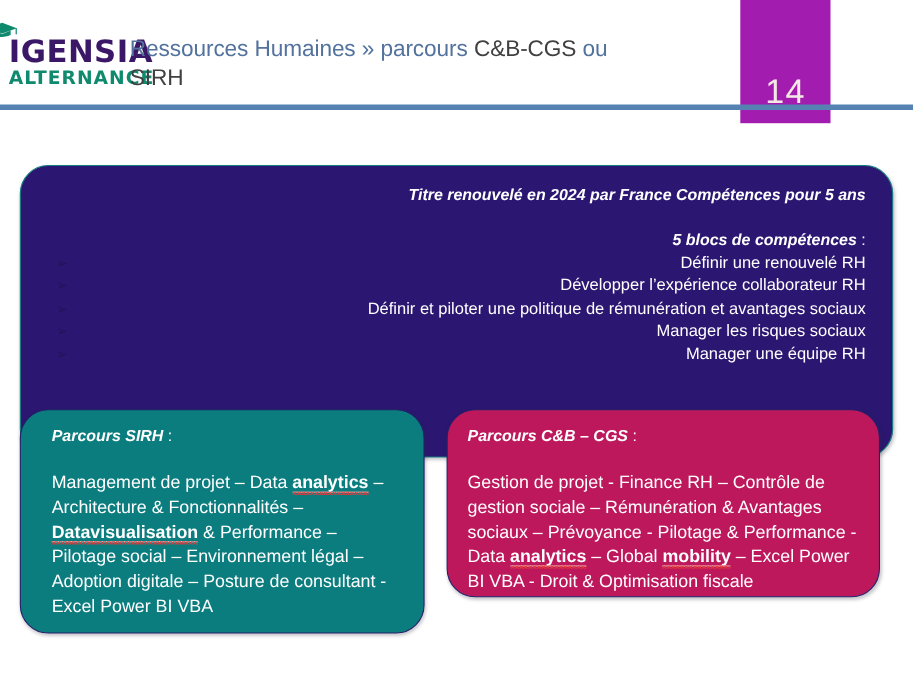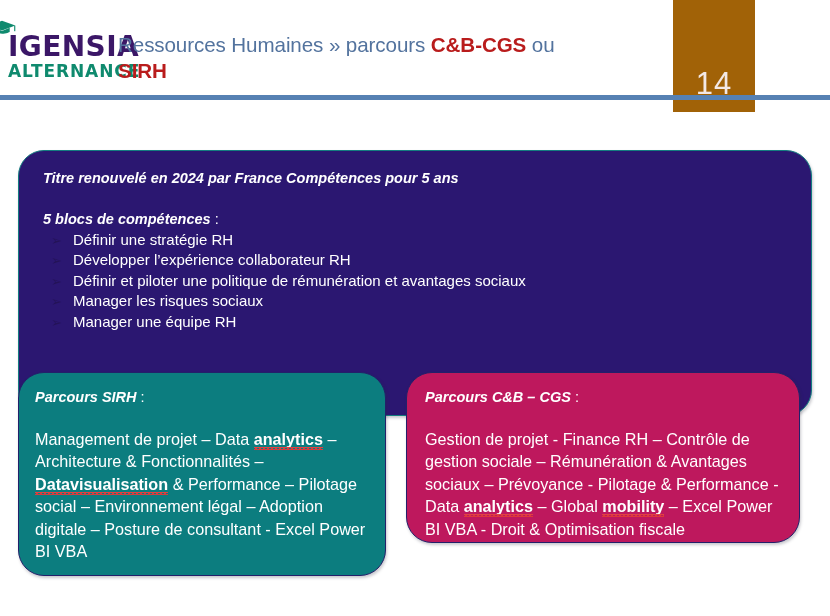--- a/index.html
+++ b/index.html
@@ -75,31 +75,31 @@
     top: 5px;
     width: 548px;
     font-family: "Liberation Sans", sans-serif;
     font-size: 20.6px;
     line-height: 26.5px;
     color: #53739e;
     font-weight: normal;
     letter-spacing: -0.1px;
   }
   #slide-title b {
-    color: #b91c1c;
-    font-weight: bold;
+    color: #404040;
+    font-weight: normal;
   }
 
   #page-number-box {
     position: absolute;
     left: 673px;
     top: 0;
     width: 82px;
     height: 112px;
-    background: #a16207;
+    background: #a21caf;
   }
   #page-number {
     position: absolute;
     left: 0;
     right: 0;
     bottom: 10px;
     text-align: center;
     color: #f3e8e5;
     font-family: "Liberation Sans", sans-serif;
     font-size: 31px;
@@ -126,20 +126,21 @@
 
   #card-top {
     left: 18px;
     top: 150px;
     width: 794px;
     height: 266px;
     background: #2b1771;
     border: 1.6px solid #147c80;
     padding: 18px 24px 10px 24px;
     box-shadow: 1px 2px 3px rgba(40,40,60,0.25);
+    text-align: right;
   }
 
   .card-heading {
     font-family: "Liberation Sans", sans-serif;
     font-weight: bold;
     font-style: italic;
     font-size: 14.5px;
     color: #ffffff;
     line-height: 19px;
   }
@@ -175,21 +176,21 @@
     line-height: 20.4px;
   }
 
   #card-sirh {
     left: 18px;
     top: 372px;
     width: 368px;
     height: 204px;
     background: #0c7d7f;
     border: 1.8px solid #23206a;
-    padding: 15px 18px 10px 16px;
+    padding: 15px 18px 10px 28px;
     box-shadow: 1px 2px 3px rgba(40,40,60,0.25);
   }
 
   #card-cb {
     left: 406px;
     top: 372px;
     width: 394px;
     height: 171px;
     background: #be185d;
     border: 1.8px solid #23206a;
@@ -269,21 +270,21 @@
   <div id="card-top" class="card">
     <div class="card-heading">Titre renouvelé en 2024 par France Compétences pour 5 ans</div>
 
     <div class="card-heading" id="blocs-heading">
       <span>5 blocs de compétences</span><span class="plain"> :</span>
     </div>
 
     <ul id="blocs-list">
       <li>
         <span class="bullet-arrow">➢</span>
-        <span>Définir une stratégie RH</span>
+        <span>Définir une renouvelé RH</span>
       </li>
       <li>
         <span class="bullet-arrow">➢</span>
         <span>Développer l’expérience collaborateur RH</span>
       </li>
       <li>
         <span class="bullet-arrow">➢</span>
         <span>Définir et piloter une politique de rémunération et avantages sociaux</span>
       </li>
       <li>

